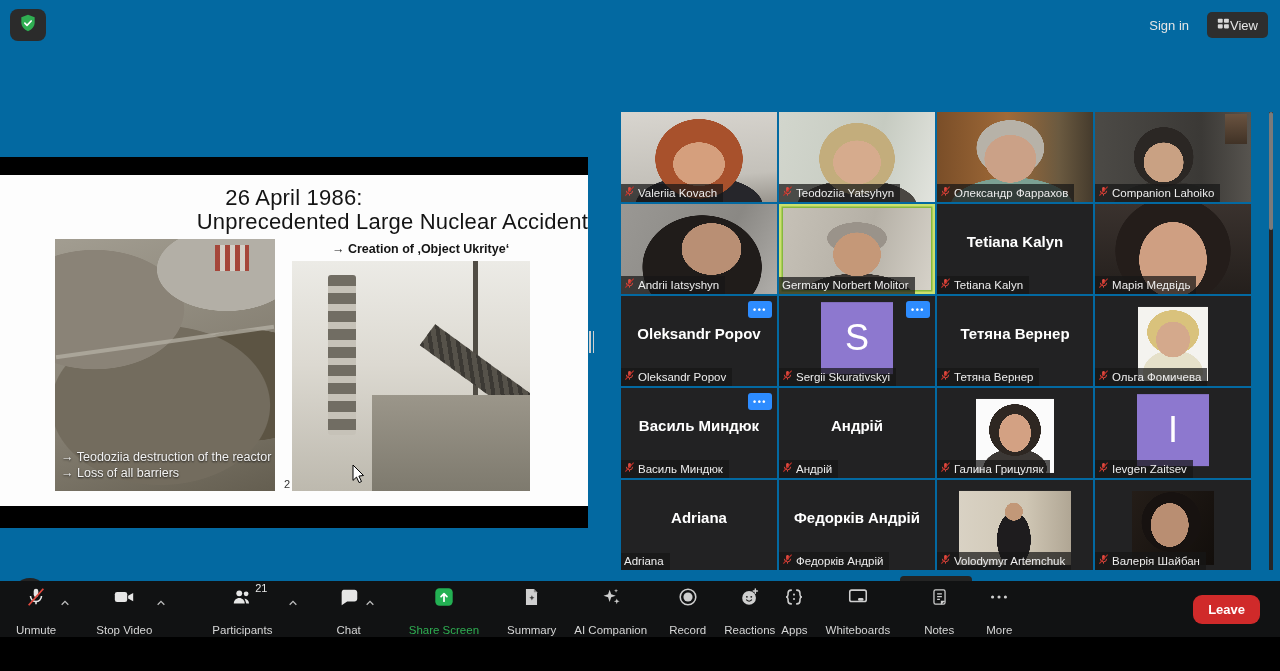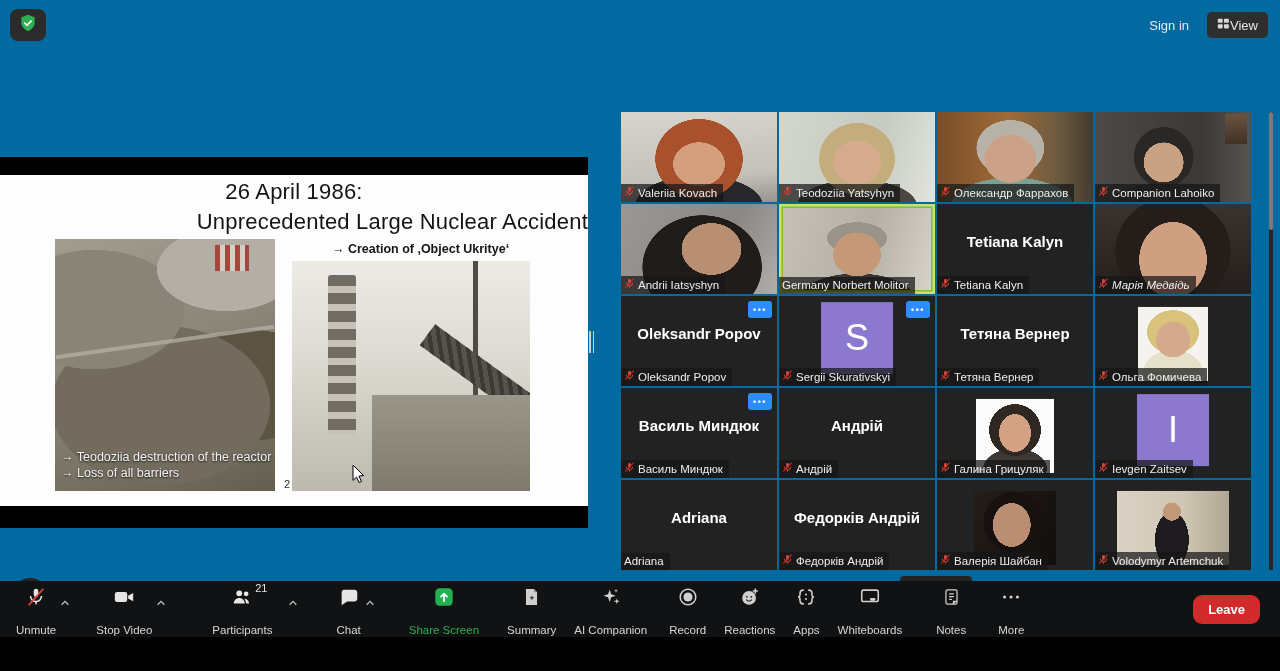--- a/index.html
+++ b/index.html
@@ -12,21 +12,21 @@
       border-radius:8px;display:flex;align-items:center;justify-content:center;}
   .topbar-right{position:absolute;right:12px;top:12px;display:flex;gap:10px;align-items:center;}
   .signin-btn{color:#e6e6e6;font-size:13px;padding:5px 8px;border-radius:5px;}
   .view-btn{display:flex;align-items:center;background:#2e2e2e;color:#e6e6e6;
       font-size:13px;padding:5px 10px;border-radius:5px;}
 
   
   .bar-black{position:absolute;left:0;width:588px;background:#000;}
   .slide{position:absolute;left:0;top:175px;width:588px;height:331px;background:#fdfdfd;color:#141414;}
   .slide-title{position:absolute;left:0;width:100%;text-align:center;font-size:22px;letter-spacing:.2px;}
-  .t1{top:4px;}  .t2{top:34px;text-align:right;}
+  .t1{top:10px;}  .t2{top:34px;text-align:right;}
   .left-photo{position:absolute;left:55px;top:64px;width:220px;height:252px;overflow:hidden;
       background:
         radial-gradient(ellipse 70px 42px at 78% 12%, #b3afa6 99%, transparent),
         radial-gradient(ellipse 90px 60px at 18% 28%, #8a8377 99%, transparent),
         radial-gradient(ellipse 110px 80px at 48% 66%, #736c5e 99%, transparent),
         radial-gradient(ellipse 80px 56px at 88% 58%, #5c5443 99%, transparent),
         linear-gradient(160deg,#a29d91,#837d70 60%,#645e50);}
   .left-photo::before{content:"";position:absolute;right:26px;top:6px;width:34px;height:26px;
       background:repeating-linear-gradient(90deg,#a33427 0 5px,#d8d4cc 5px 10px);opacity:.85;}
   .left-photo::after{content:"";position:absolute;left:0;top:40%;width:100%;height:4px;
@@ -95,21 +95,21 @@
       radial-gradient(ellipse 60px 52px at 52% 70%, #201c1a 99%, transparent),
       linear-gradient(120deg,#9a9894,#8a8884 60%,#b0aeaa);}
   .bg-molitor{background:
       radial-gradient(ellipse 24px 22px at 50% 56%, #c59878 99%, transparent),
       radial-gradient(ellipse 30px 16px at 50% 38%, #9a938a 99%, transparent),
       radial-gradient(ellipse 58px 26px at 50% 106%, #3a3633 99%, transparent),
       linear-gradient(105deg,#c7c2b8,#b5b0a6 55%,#d8d4cb);}
   .bg-medvid{background:
       radial-gradient(ellipse 34px 38px at 50% 62%, #cf9f82 99%, transparent),
       radial-gradient(ellipse 58px 54px at 50% 52%, #241d1a 99%, transparent),
-      linear-gradient(180deg,#3a322e,#241f1c); font-style: italic;}
+      linear-gradient(180deg,#3a322e,#241f1c);}
   .photo-fomycheva{width:70px;height:74px;background:
       radial-gradient(ellipse 17px 18px at 50% 44%, #d4a98c 99%, transparent),
       radial-gradient(ellipse 26px 22px at 50% 34%, #d9c27c 99%, transparent),
       radial-gradient(ellipse 30px 22px at 50% 88%, #e5e0c9 99%, transparent),#f4f3ef;}
   .photo-hrytsuliak{width:78px;height:74px;background:
       radial-gradient(ellipse 16px 19px at 50% 46%, #d3a183 99%, transparent),
       radial-gradient(ellipse 26px 26px at 50% 42%, #2e2722 99%, transparent),
       radial-gradient(ellipse 32px 20px at 50% 94%, #3c3835 99%, transparent),#fbfbfb;}
   .photo-shaiban{width:82px;height:74px;background:
       radial-gradient(ellipse 19px 22px at 46% 46%, #b98e72 99%, transparent),
@@ -416,42 +416,42 @@
               <rect x="6" y="1.5" width="4" height="7" rx="2" fill="#e04a3f"></rect>
               <path d="M3.5 7a4.5 4.5 0 0 0 9 0" stroke="#e04a3f" stroke-width="1.4" fill="none"></path>
               <line x1="8" y1="11.5" x2="8" y2="14" stroke="#e04a3f" stroke-width="1.4"></line>
               <line x1="2" y1="14" x2="14" y2="1" stroke="#c03028" stroke-width="1.6"></line>
             </svg></span>
         <span>Федорків Андрій</span>
       </div>
     </div>
 
     <div class="tile">
+      <div class="photo photo-artemchuk"></div>
+      <div class="name-tag">
+        <span><svg width="11" height="11" viewBox="0 0 16 16">
+              <rect x="6" y="1.5" width="4" height="7" rx="2" fill="#e04a3f"></rect>
+              <path d="M3.5 7a4.5 4.5 0 0 0 9 0" stroke="#e04a3f" stroke-width="1.4" fill="none"></path>
+              <line x1="8" y1="11.5" x2="8" y2="14" stroke="#e04a3f" stroke-width="1.4"></line>
+              <line x1="2" y1="14" x2="14" y2="1" stroke="#c03028" stroke-width="1.6"></line>
+            </svg></span>
+        <span>Volodymyr Artemchuk</span>
+      </div>
+    </div>
+
+    <div class="tile">
       <div class="photo photo-shaiban"></div>
       <div class="name-tag">
         <span><svg width="11" height="11" viewBox="0 0 16 16">
               <rect x="6" y="1.5" width="4" height="7" rx="2" fill="#e04a3f"></rect>
               <path d="M3.5 7a4.5 4.5 0 0 0 9 0" stroke="#e04a3f" stroke-width="1.4" fill="none"></path>
               <line x1="8" y1="11.5" x2="8" y2="14" stroke="#e04a3f" stroke-width="1.4"></line>
               <line x1="2" y1="14" x2="14" y2="1" stroke="#c03028" stroke-width="1.6"></line>
             </svg></span>
         <span>Валерія Шайбан</span>
-      </div>
-    </div>
-
-    <div class="tile">
-      <div class="photo photo-artemchuk"></div>
-      <div class="name-tag">
-        <span><svg width="11" height="11" viewBox="0 0 16 16">
-              <rect x="6" y="1.5" width="4" height="7" rx="2" fill="#e04a3f"></rect>
-              <path d="M3.5 7a4.5 4.5 0 0 0 9 0" stroke="#e04a3f" stroke-width="1.4" fill="none"></path>
-              <line x1="8" y1="11.5" x2="8" y2="14" stroke="#e04a3f" stroke-width="1.4"></line>
-              <line x1="2" y1="14" x2="14" y2="1" stroke="#c03028" stroke-width="1.6"></line>
-            </svg></span>
-        <span>Volodymyr Artemchuk</span>
       </div>
     </div>
 
   </div>
 
   <div class="gallery-scrollbar">
     <div class="gallery-scroll-thumb"></div>
   </div>
 
   <div class="collapse-btn">
@@ -577,21 +577,21 @@
             <circle cx="11" cy="13" r="7.5" fill="#cfcfcf"></circle>
             <circle cx="8.6" cy="11.8" r="1" fill="#1d1d1d"></circle>
             <circle cx="13.4" cy="11.8" r="1" fill="#1d1d1d"></circle>
             <path d="M8.2 15.2c1.6 1.6 4 1.6 5.6 0" stroke="#1d1d1d" stroke-width="1.2" fill="none" stroke-linecap="round"></path>
             <path d="M17.8 3.2v4.6M15.5 5.5h4.6" stroke="#cfcfcf" stroke-width="1.6" stroke-linecap="round"></path>
           </svg>
       </span>
       <span>Reactions</span>
     </div>
 
-    <div class="tb" style="margin-left:18px;">
+    <div class="tb" style="margin-left:6px;">
       <span class="ic">
         <svg width="22" height="22" viewBox="0 0 24 24" fill="none" stroke="#cfcfcf" stroke-width="1.7">
             <path d="M9 4.5C6.5 4.5 5.5 5.5 5.5 8v1.5c0 1.5-.7 2.2-2 2.5 1.3.3 2 1 2 2.5V16c0 2.5 1 3.5 3.5 3.5" stroke-linecap="round"></path>
             <path d="M15 4.5c2.5 0 3.5 1 3.5 3.5v1.5c0 1.5.7 2.2 2 2.5-1.3.3-2 1-2 2.5V16c0 2.5-1 3.5-3.5 3.5" stroke-linecap="round"></path>
             <circle cx="12" cy="9.4" r="1.1" fill="#cfcfcf" stroke="none"></circle>
             <circle cx="12" cy="14.2" r="1.1" fill="#cfcfcf" stroke="none"></circle>
           </svg>
       </span>
       <span>Apps</span>
     </div>

